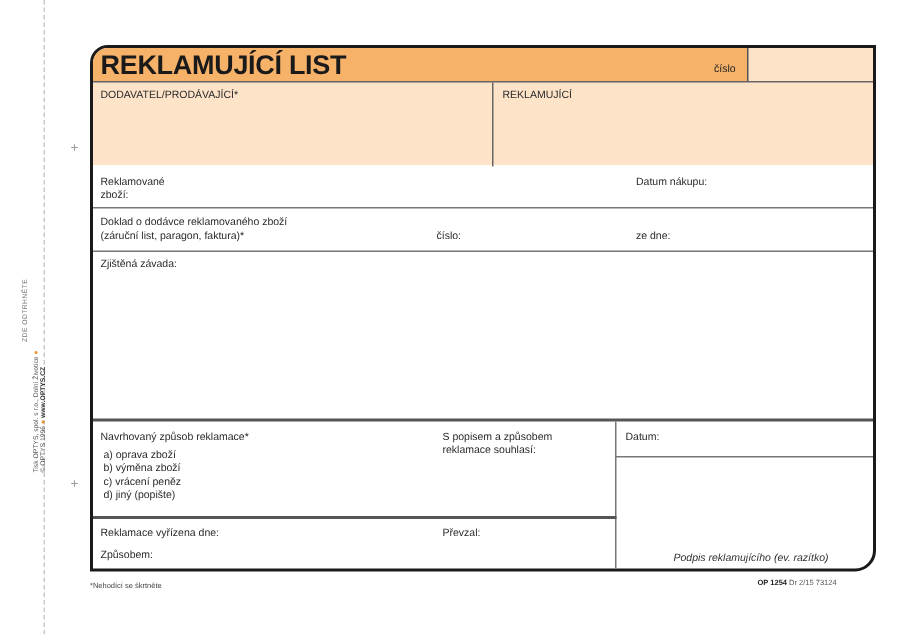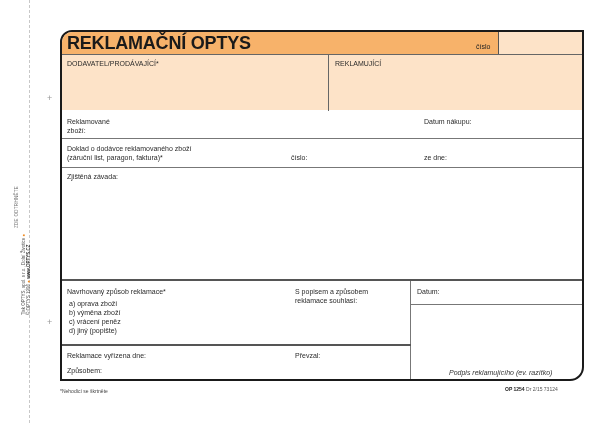--- a/index.html
+++ b/index.html
@@ -83,21 +83,21 @@
   </span>
   <span class="row">
     <span>© OPTYS 1996</span>
     <span class="dot">●</span>
     <b>www.OPTYS.CZ</b>
   </span>
 </div>
 
 <div class="form">
   <div class="header">
-    <div class="title">REKLAMAČNÍ OPTYS</div>
+    <div class="title">REKLAMUJÍCÍ LIST</div>
     <div class="cislo-label">číslo</div>
     <div class="cislo-box"></div>
   </div>
 
   <div class="parties">
     <div class="lbl" style="left:5px;top:4px;">DODAVATEL/PRODÁVAJÍCÍ*</div>
     <div class="party-divider"></div>
     <div class="lbl" style="left:273px;top:4px;">REKLAMUJÍCÍ</div>
   </div>
 

